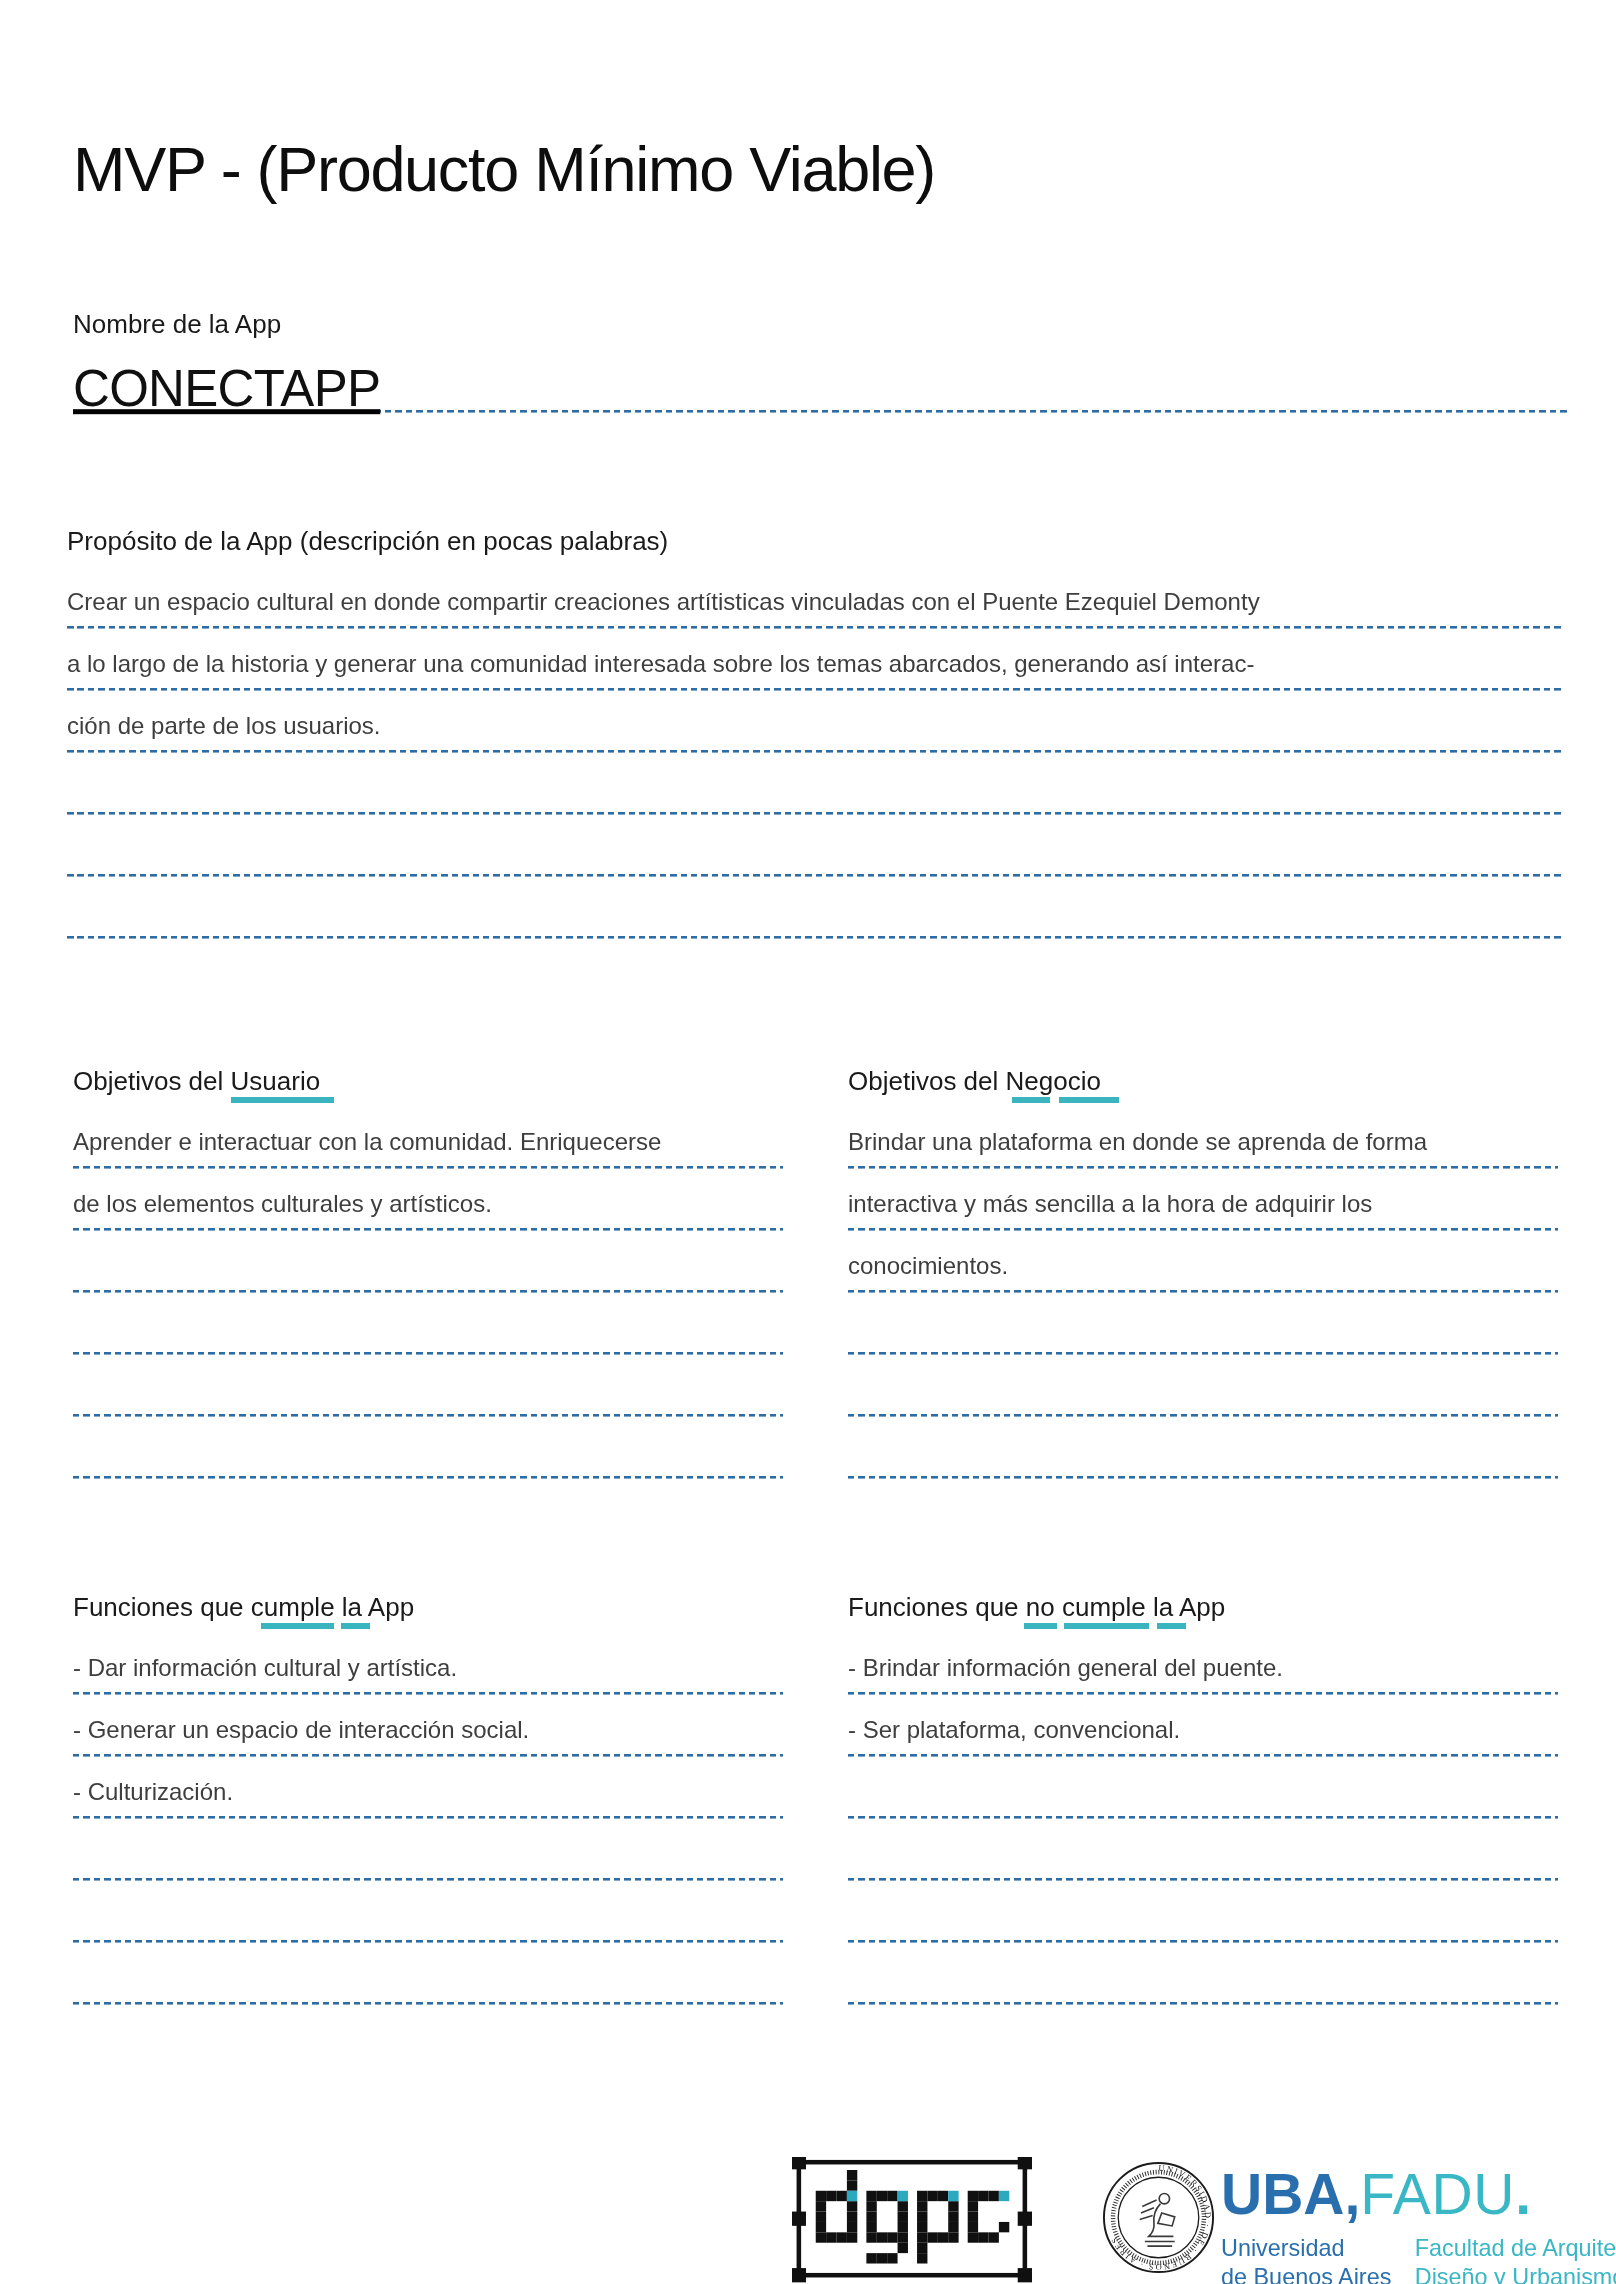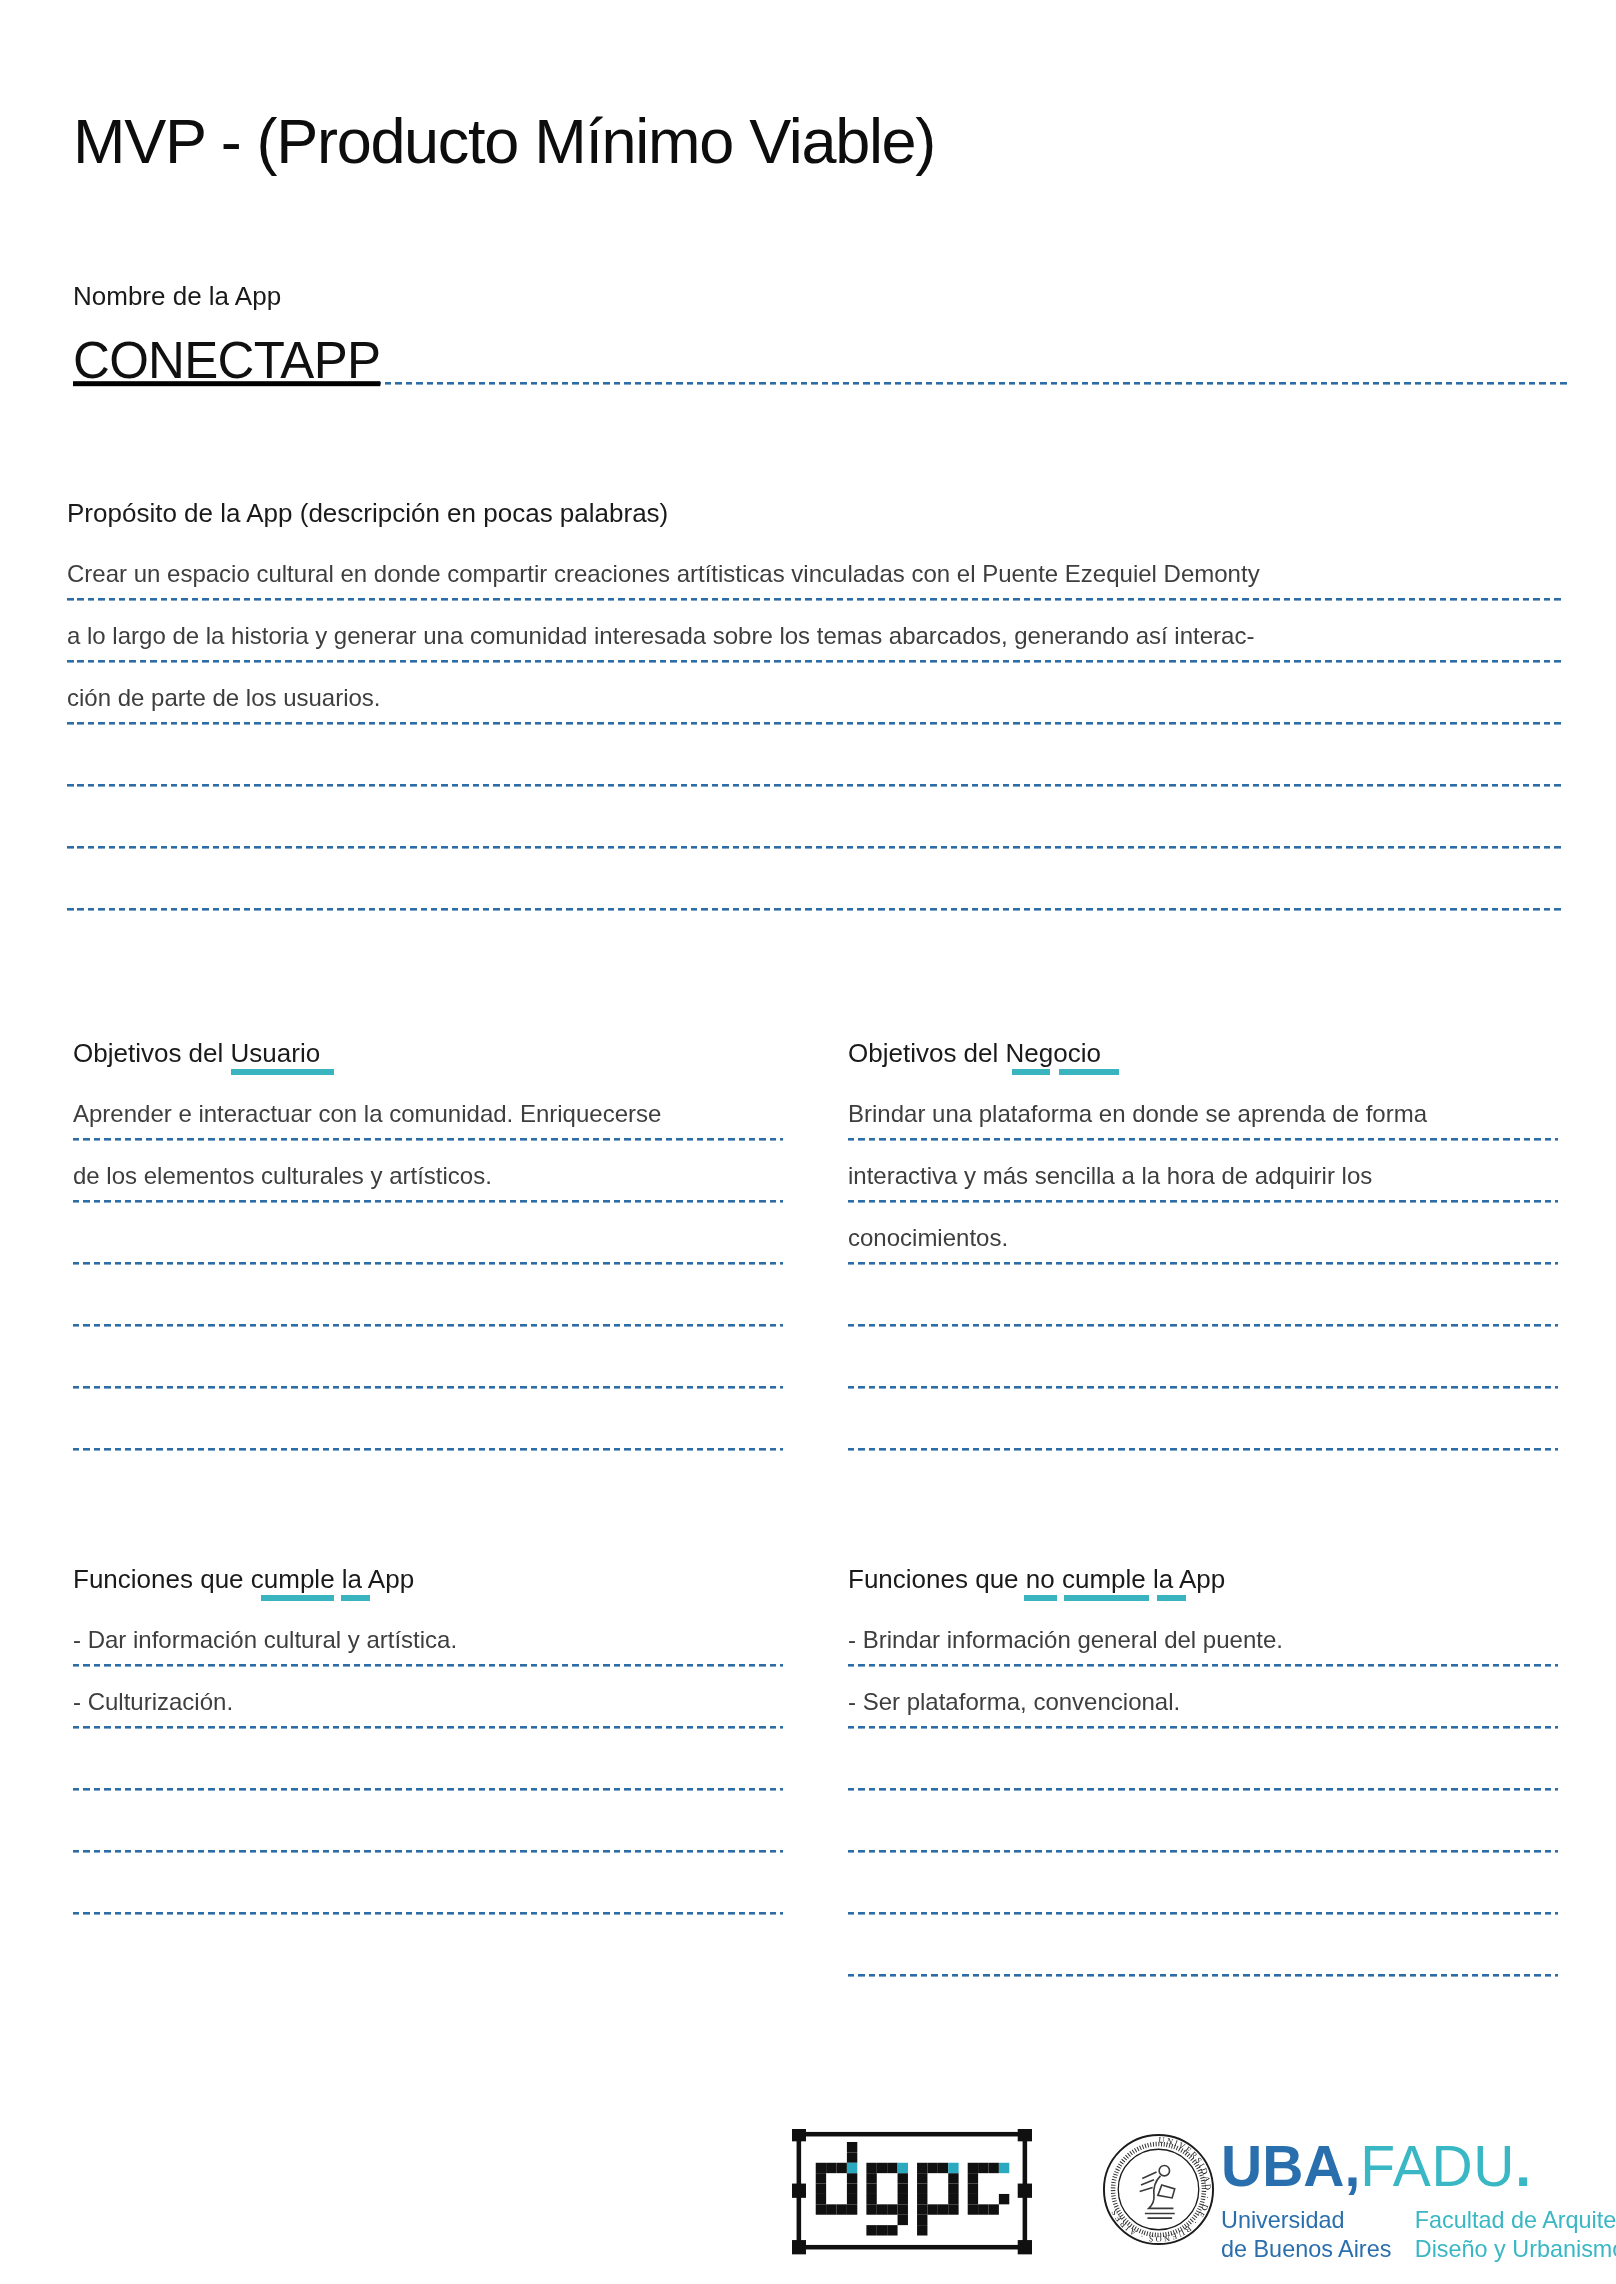--- a/index.html
+++ b/index.html
@@ -4,21 +4,21 @@
 <style>
   html,body{margin:0;padding:0;background:#888;}
   .page{
     position:relative;
     width:1616px;height:2284px;
     background:#ffffff;
     margin:0 auto;
     font-family:"Liberation Sans", sans-serif;
     overflow:hidden;
   }
-  .abs{position:absolute;}
+  .abs{position:absolute;margin-top:28px;}
   
   .doc-title{
     font-size:63px;
     font-weight:400;
     letter-spacing:-1.3px;
     color:#0d0d0d;
     line-height:1.05;
     white-space:nowrap;
   }
   .sec-label{
@@ -162,20 +162,23 @@
 
   <div class="abs" style="left:73px;top:1564px;width:710px;">
     <div class="sec-label">
       <span>Funciones que cumple la App</span>
       <i class="mark" style="left:188px;width:73px;"></i>
       <i class="mark" style="left:268px;width:29px;"></i>
     </div>
     <div>
       <div class="rule-line">
           <span>- Dar información cultural y artística.</span>
+        </div>
+      <div class="rule-line">
+          <span>- Generar un espacio de interacción social.</span>
         </div>
       <div class="rule-line">
           <span>- Culturización.</span>
         </div>
       <div class="rule-line">
           <span></span>
         </div>
       <div class="rule-line">
           <span></span>
         </div>

